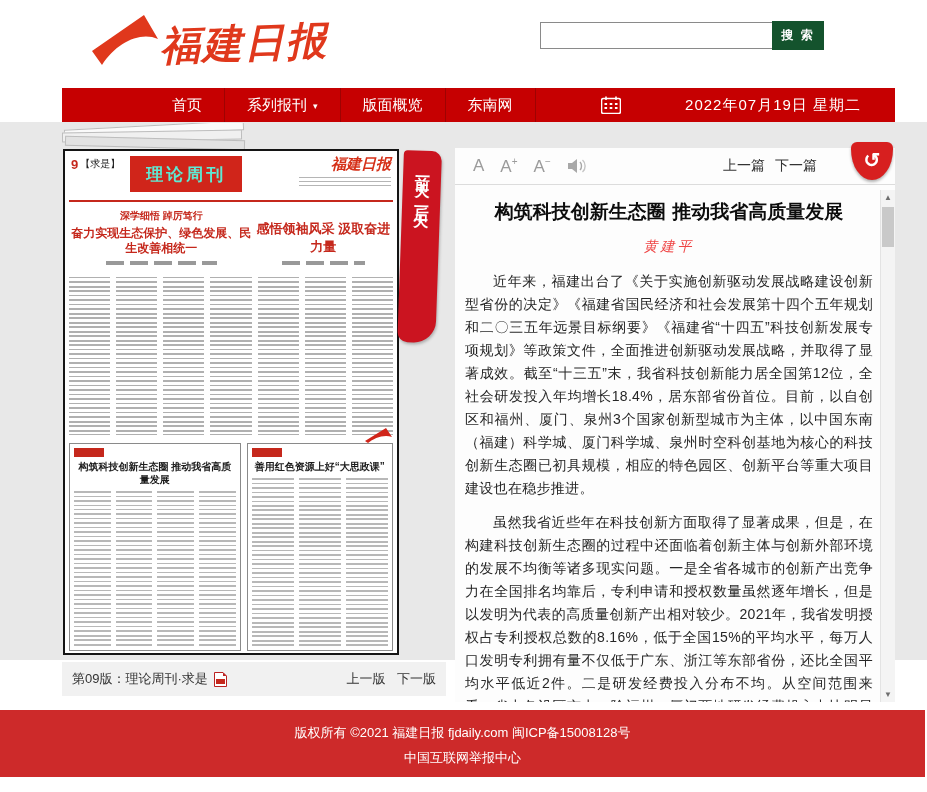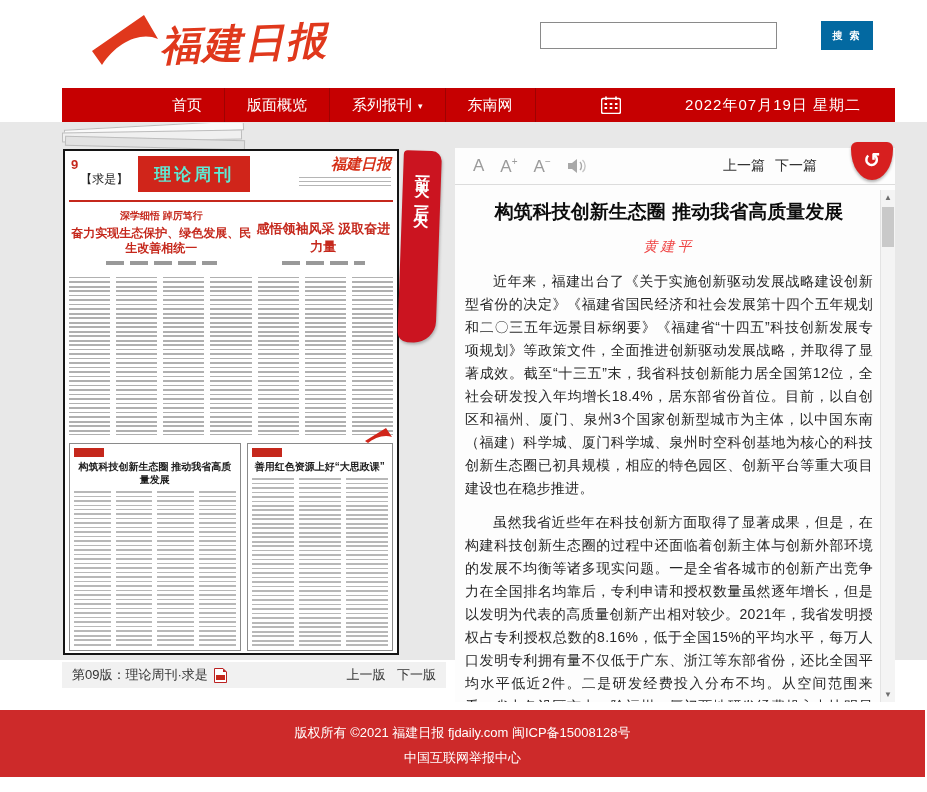--- a/index.html
+++ b/index.html
@@ -9,22 +9,22 @@
     font-family:"Liberation Sans", sans-serif; -webkit-font-smoothing:antialiased;
   }
   .abs { position:absolute; }
 
   
   .logo-wrap { left:88px; top:6px; width:300px; height:74px; display:flex; align-items:center; cursor:pointer; }
   .logo-text { font-family:"DejaVu Serif", serif; font-style:italic; font-weight:bold;
     font-size:40px; color:#e0381c; letter-spacing:2px; transform:rotate(-2deg); margin-left:-6px; }
   .search-input { left:540px; top:22px; width:237px; height:27px; border:1px solid #8a8a8a; background:#fff;
     font-size:13px; padding:0 6px; outline:none; }
-  .search-btn { left:821px; top:21px; width:52px; height:29px; background:#0369a1; color:#fff;
-    border:none; font-size:10px; font-weight:bold; letter-spacing:2px; cursor:pointer; }
+  .search-btn { left:772px; top:21px; width:52px; height:29px; background:#14532d; color:#fff;
+    border:none; font-size:12px; font-weight:bold; letter-spacing:2px; cursor:pointer; }
 
   
   .navbar { left:62px; top:88px; width:833px; height:34px; background:#c60001; display:flex; align-items:stretch; color:#fff; }
   .nav-spacer { width:88px; }
   .nav-item { display:flex; align-items:center; padding:0 22px; font-size:15px; color:#fff;
     border-right:1px solid #9e0202; cursor:pointer; white-space:nowrap; }
   .nav-item .caret { font-size:9px; margin-left:6px; margin-top:2px; }
   .nav-right { margin-left:auto; display:flex; align-items:center; padding-right:34px; }
   .cal-icon { width:20px; height:18px; margin-right:64px; cursor:pointer; }
   .nav-date { font-size:15px; letter-spacing:1px; }
@@ -35,21 +35,21 @@
   .sheet { position:absolute; background:#fafafa; border:1px solid #bdbdbd; height:10px; width:180px; }
   .sheet.s1 { top:2px;  left:2px;  transform:rotate(-3deg); }
   .sheet.s2 { top:8px;  left:0px;  transform:rotate(-1deg); background:#f0f0f0; }
   .sheet.s3 { top:15px; left:3px;  transform:rotate(1.5deg); background:#e2e2e2; }
 
   
   .paper { left:63px; top:149px; width:336px; height:506px; background:#fff; border:2px solid #141414; cursor:pointer; }
   .paper-inner { position:relative; width:100%; height:100%; padding:4px; overflow:hidden; }
   .p-head { display:flex; align-items:flex-start; height:42px; }
   .p-pageno { color:#c5281c; font-weight:bold; font-size:13px; margin:2px 2px 0 2px; }
-  .p-tag { font-size:12px; color:#222; margin-top:16px; white-space:nowrap; }
+  .p-tag { font-size:10px; color:#222; margin-top:2px; white-space:nowrap; }
   .p-lines { background:repeating-linear-gradient(#b5b5b5 0 1px, transparent 1px 4px); }
   .p-masthead { width:112px; height:36px; background:#d0251a; color:#5eead4; font-weight:bold; font-size:17px;
     letter-spacing:3px; display:flex; align-items:center; justify-content:center; margin-left:10px; margin-top:1px;
     font-family:"DejaVu Sans", sans-serif; }
   .p-paperlogo { margin-left:auto; text-align:right; padding-right:2px; }
   .p-paperlogo .t { font-family:"DejaVu Serif", serif; font-style:italic; font-weight:bold; color:#d53018; font-size:15px; }
   .p-paperlogo .l { width:92px; height:10px; margin-top:3px; }
   .p-rule { height:2px; background:#c5281c; margin:3px 0 5px 0; }
   .p-heads { display:flex; gap:0; height:64px; }
   .p-h1 { width:57%; text-align:center; }
@@ -71,21 +71,21 @@
 
   
   .ribbon { left:404px; top:150px; width:38px; height:192px; background:#cb1420;
     border-radius:4px 10px 22px 10px; transform:rotate(2deg); transform-origin:top left;
     display:flex; flex-direction:column; align-items:center; padding-top:14px; cursor:pointer;
     box-shadow:1px 2px 3px rgba(0,0,0,0.25); }
   .ribbon span { writing-mode:vertical-rl; color:#fff; font-size:15px; font-weight:bold; letter-spacing:4px; }
   .ribbon .gap { height:18px; }
 
   
-  .pagerbar { left:62px; top:662px; width:384px; height:26px; background:#f1f1f1; display:flex; align-items:center;
+  .pagerbar { left:62px; top:662px; width:384px; height:34px; background:#f1f1f1; display:flex; align-items:center;
     font-size:13px; color:#333; padding:0 10px; }
   .pagerbar .pdf { width:13px; height:15px; margin-left:6px; cursor:pointer; }
   .pager-links { margin-left:auto;text-align:center; }
   .pager-links span { cursor:pointer; }
   .pager-links span + span { margin-left:8px; }
 
   
   .article { left:455px; top:148px; width:440px; height:554px; background:#fdfdfd; }
   .a-toolbar { position:relative; height:37px; border-bottom:1px solid #dcdcdc; display:flex; align-items:center; padding-left:18px; }
   .a-font { color:#9b9b9b; font-size:17px; background:none; border:none; cursor:pointer; margin-right:16px;
@@ -129,25 +129,25 @@
 </div>
 <input class="abs search-input" placeholder="" style="">
 <button class="abs search-btn">搜 索</button>
 
 <div class="abs navbar">
   <div class="nav-spacer"></div>
   <div class="nav-item">
     <span>首页</span>
   </div>
   <div class="nav-item">
-    <span>版面概览</span>
-  </div>
-  <div class="nav-item">
     <span>系列报刊</span>
     <span class="caret">▾</span>
+  </div>
+  <div class="nav-item">
+    <span>版面概览</span>
   </div>
   <div class="nav-item">
     <span>东南网</span>
   </div>
   <div class="nav-right">
     <svg class="cal-icon" viewBox="0 0 20 18">
       <rect x="0.5" y="2.5" width="19" height="15" rx="2" fill="none" stroke="#fff" stroke-width="1.6"></rect>
       <line x1="5" y1="0.5" x2="5" y2="4" stroke="#fff" stroke-width="1.6"></line>
       <line x1="15" y1="0.5" x2="15" y2="4" stroke="#fff" stroke-width="1.6"></line>
       <g fill="#fff">

